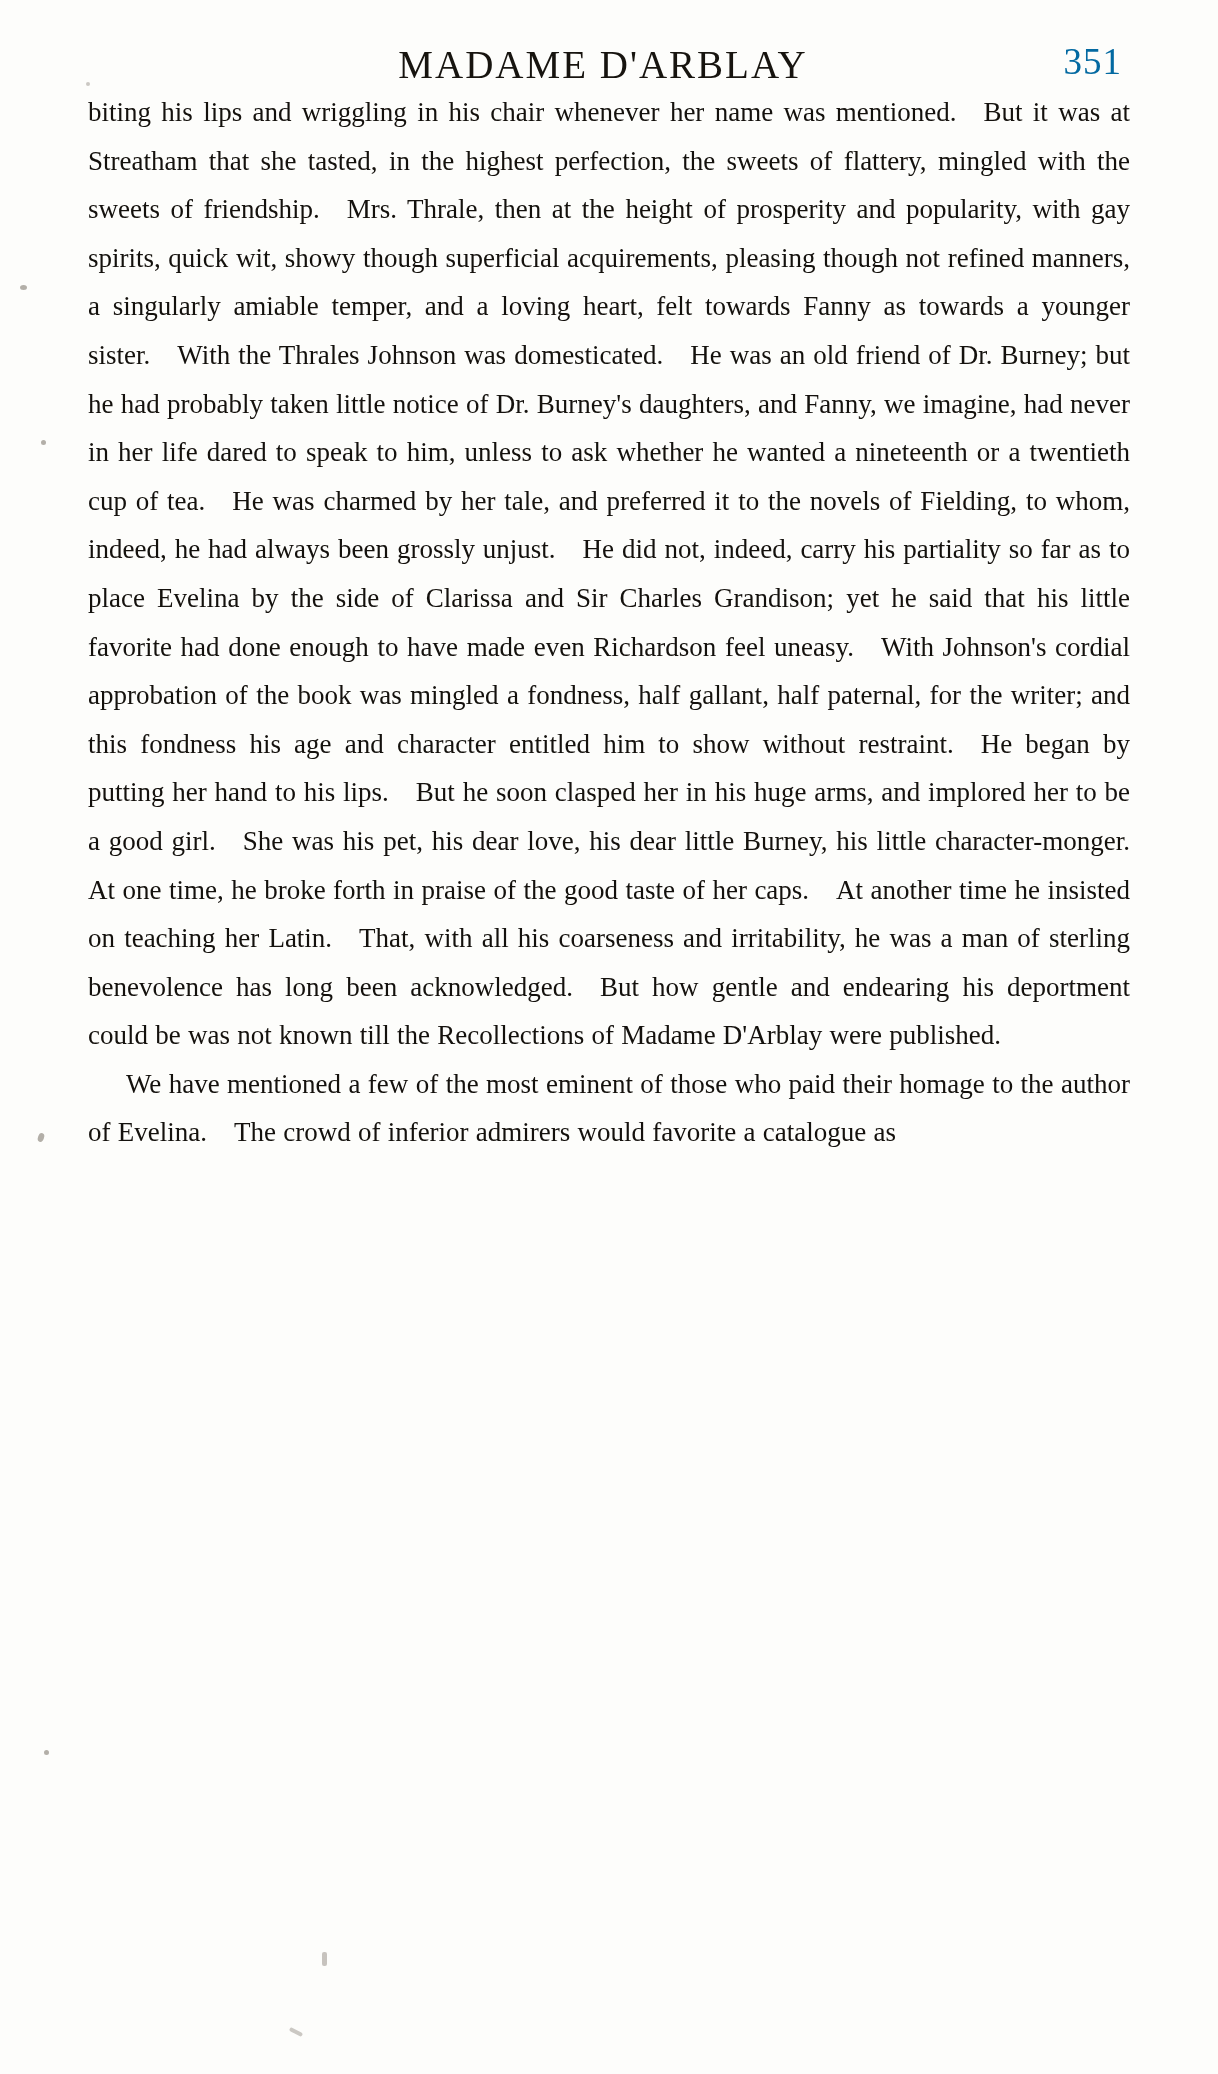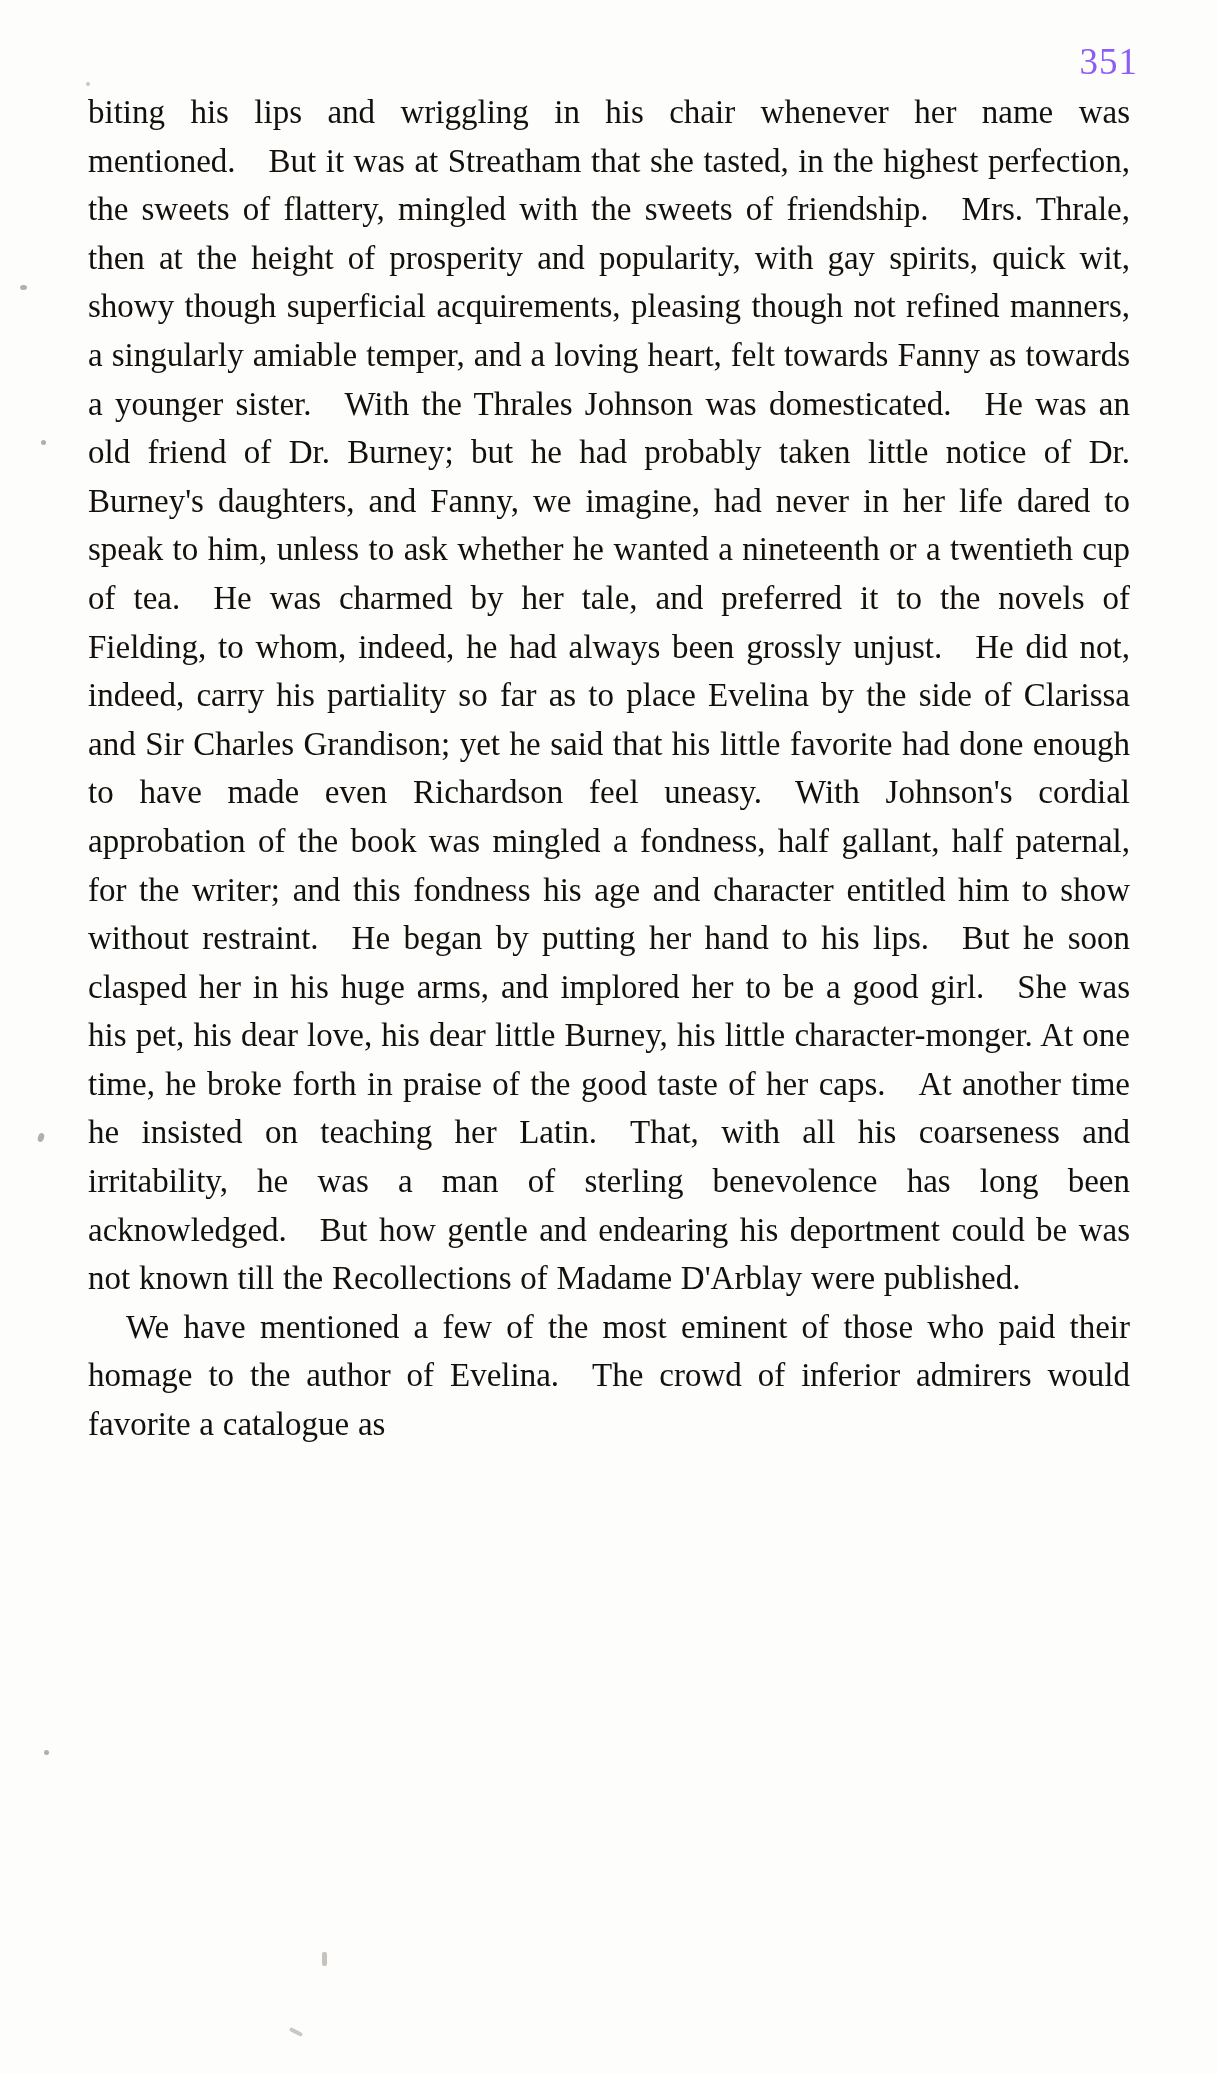--- a/index.html
+++ b/index.html
@@ -36,33 +36,33 @@
     font-family: "Liberation Serif", serif;
     font-size: 39px;
     letter-spacing: 2.0px;
     font-weight: 400;
     color: #17140f;
     white-space: nowrap;
     transform: translateX(-6px);
   }
   .folio {
     position: absolute;
-    right: 80px;
+    right: 96px;
     top: 40px;
     font-size: 37px;
     letter-spacing: 1px;
-    color: #8b5cf6;
+    color: #0369a1;
   }
   .body-block {
     margin: 22px 88px 0 88px;
     width: 1042px;
   }
   p.para {
     margin: 0;
-    font-size: 33px;
+    font-size: 27px;
     line-height: 48.6px;
     text-align: justify;
     text-justify: inter-word;
     color: #14110d;
     word-spacing: 0.5px;
   }
   p.para.cont {
     text-indent: 0;
   }
   p.para.indent {
@@ -90,20 +90,21 @@
 
   <div class="speck s1"></div>
   <div class="speck s2"></div>
   <div class="speck s3"></div>
   <div class="speck s4"></div>
   <div class="speck s5"></div>
   <div class="speck s6"></div>
   <div class="speck s7"></div>
 
   <div class="header">
+    <div class="running-head">MADAME D'ARBLAY</div>
     <div class="folio">351</div>
   </div>
 
   <div class="body-block">
     <p class="para cont">biting his lips and wriggling in his chair whenever her name was mentioned. But it was at Streatham that she tasted, in the highest perfection, the sweets of flattery, mingled with the sweets of friendship. Mrs. Thrale, then at the height of prosperity and popularity, with gay spirits, quick wit, showy though superficial acquirements, pleasing though not refined manners, a singularly amiable temper, and a loving heart, felt towards Fanny as towards a younger sister. With the Thrales Johnson was domesticated. He was an old friend of Dr. Burney; but he had probably taken little notice of Dr. Burney's daughters, and Fanny, we imagine, had never in her life dared to speak to him, unless to ask whether he wanted a nineteenth or a twentieth cup of tea. He was charmed by her tale, and preferred it to the novels of Fielding, to whom, indeed, he had always been grossly unjust. He did not, indeed, carry his partiality so far as to place Evelina by the side of Clarissa and Sir Charles Grandison; yet he said that his little favorite had done enough to have made even Richardson feel uneasy. With Johnson's cordial approbation of the book was mingled a fondness, half gallant, half paternal, for the writer; and this fondness his age and character entitled him to show without restraint. He began by putting her hand to his lips. But he soon clasped her in his huge arms, and implored her to be a good girl. She was his pet, his dear love, his dear little Burney, his little character-monger. At one time, he broke forth in praise of the good taste of her caps. At another time he insisted on teaching her Latin. That, with all his coarseness and irritability, he was a man of sterling benevolence has long been acknowledged. But how gentle and endearing his deportment could be was not known till the Recollections of Madame D'Arblay were published.</p>
     <p class="para indent">We have mentioned a few of the most eminent of those who paid their homage to the author of Evelina. The crowd of inferior admirers would favorite a catalogue as</p>
   </div>
 
 </div>
 

